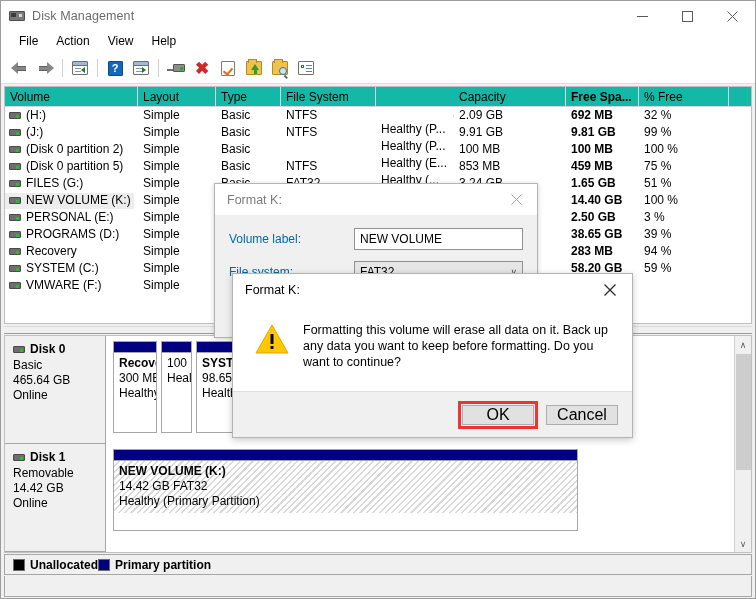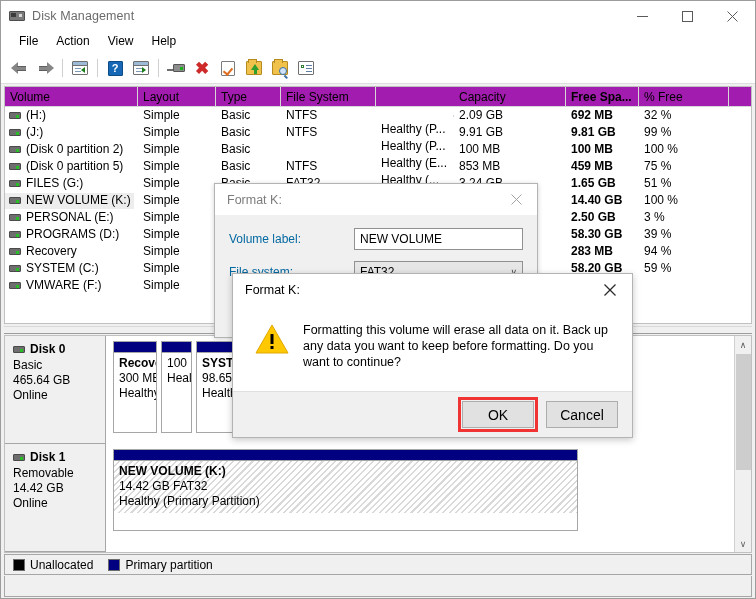--- a/index.html
+++ b/index.html
@@ -198,21 +198,21 @@
   
   .vol-list {
     position: absolute; top: 85px; left: 3px;
     width: 748px; height: 238px;
     background: #fff;
     border: 1px solid #c0c0c0;
     overflow: hidden;
   }
   .vol-head {
     display: flex; height: 20px;
-    background: #a21caf;
+    background: #14b8a6;
     border-bottom: 1px solid #d6d6d6;
   }
   .vol-head div {
     font-size: 12px; color: #000;
     padding: 2px 0 0 5px;
     border-right: 1px solid #d6d6d6;
     overflow: hidden; white-space: nowrap;
     line-height: 16px;
   }
   .c-vol  { width: 133px; }
@@ -324,21 +324,21 @@
   .gv-scroll .sb-down { position: absolute; bottom: 0; left: 0; right: 0; }
 
   
   .legend {
     position: absolute; left: 3px; top: 553px;
     width: 748px; height: 21px;
     background: #f0f0f0;
     border: 1px solid #a6a6a6;
     display: flex; align-items: center; padding-left: 8px;
   }
-  .legend-item { display: flex; align-items: center; margin-right: 15px; font-size: 12px; }
+  .legend-item { display: flex; align-items: center; margin-right: 0; font-size: 12px; font-weight: bold; }
   .legend-swatch { width: 12px; height: 12px; margin-right: 5px; border: 1px solid #6b6b6b; }
   .statusbar {
     position: absolute; left: 3px; top: 575px;
     width: 748px; height: 21px;
     background: #f0f0f0; border: 1px solid #a6a6a6; border-top: none;
   }
 
   
   .dlg-format {
     position: absolute; left: 213px; top: 182px;
@@ -405,23 +405,23 @@
   }
   .mb-footer {
     position: absolute; left: 0; bottom: 0;
     width: 399px; height: 46px;
     background: #f0f0f0;
     border-top: 1px solid #dfdfdf;
     display: flex; align-items: center; justify-content: flex-end;
     padding-right: 14px;
   }
   .mb-btn {
-    width: 72px; height: 27px;
+    width: 72px; height: 20px;
     background: #e1e1e1; border: 1px solid #adadad;
-    font-size: 14px; color: #000;
+    font-size: 16px; color: #000;
     display: flex; align-items: center; justify-content: center;
     margin-left: 12px;
   }
   .mb-btn.highlight {
     outline: 3px solid #f03434;
     outline-offset: 1px;
   }
 </style>
 </head>
 <body>
@@ -649,21 +649,21 @@
             <div class="cell-vol-inner">
               <div class="drv-ico"></div>
               <span>PROGRAMS (D:)</span>
             </div>
           </div>
           <div class="cell c-lay">Simple</div>
           <div class="cell c-typ">Basic</div>
           <div class="cell c-fs"></div>
           <div class="cell c-sta"></div>
           <div class="cell c-cap"></div>
-          <div class="cell c-fsp">58.30 GB</div>
+          <div class="cell c-fsp">38.65 GB</div>
           <div class="cell c-pct">39 %</div>
         </div>
         <div class="vol-row">
           <div class="cell cell-vol">
             <div class="cell-vol-inner">
               <div class="drv-ico"></div>
               <span>Recovery</span>
             </div>
           </div>
           <div class="cell c-lay">Simple</div>

